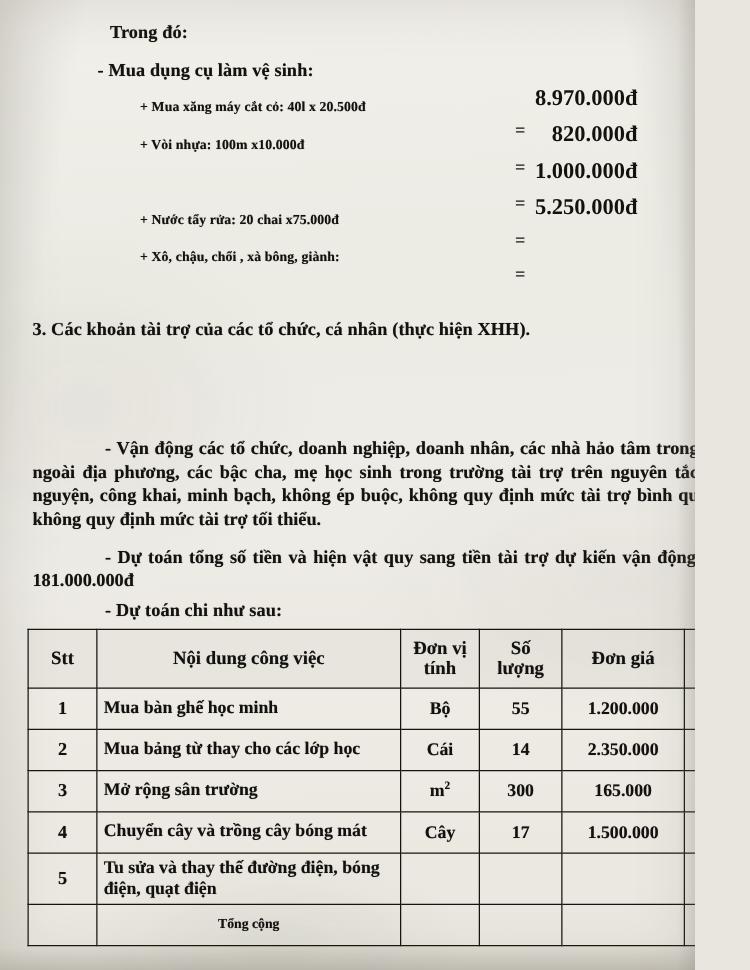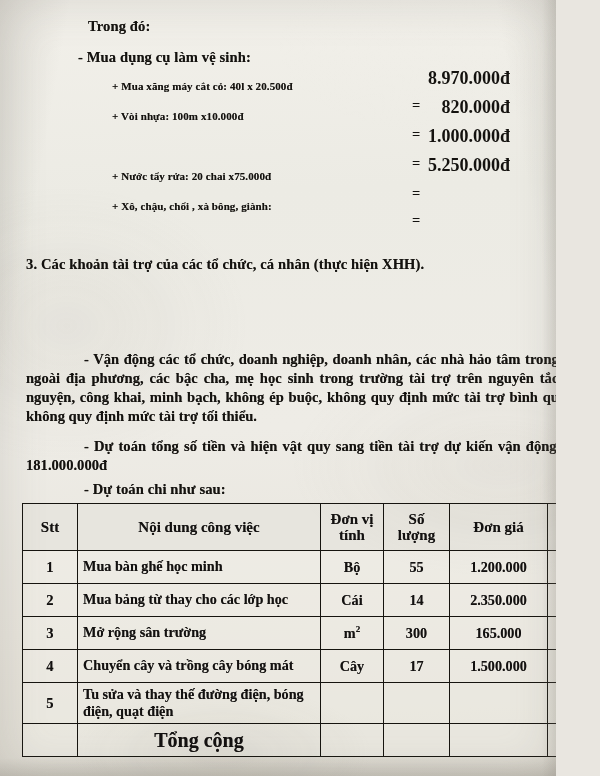--- a/index.html
+++ b/index.html
@@ -125,21 +125,21 @@
   #budget-table tbody td.c-desc { text-align: left; line-height: 1.2; }
   #budget-table tbody td.c-unit,
   #budget-table tbody td.c-qty { text-align: center; }
   #budget-table tbody td.c-price,
   #budget-table tbody td.c-total { text-align: center; }
 
   td.row-tall { height: 42px; }
   .total-row td { height: 32px; }
   .total-label {
     text-align: center !important;
-    font-size: 20px;
+    font-size: 11px;
   }
   .total-amount { font-size: 14.4px; }
 
   sup { font-size: 9px; vertical-align: super; line-height: 0; }
 
   
   #stamp {
     position: absolute;
     left: 566px;
     top: 472px;

